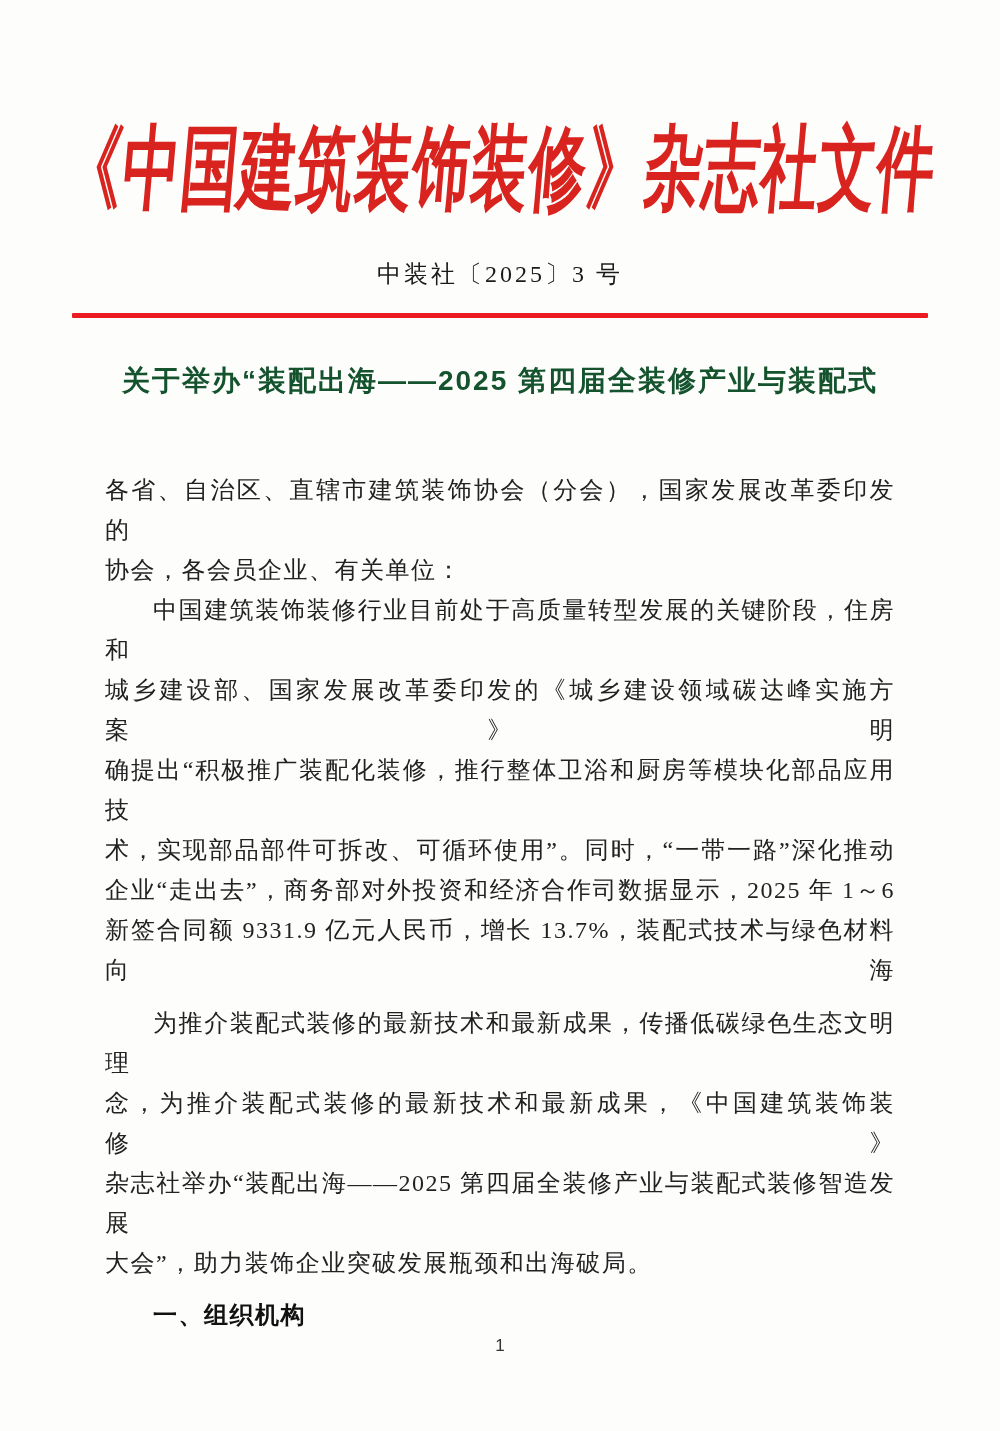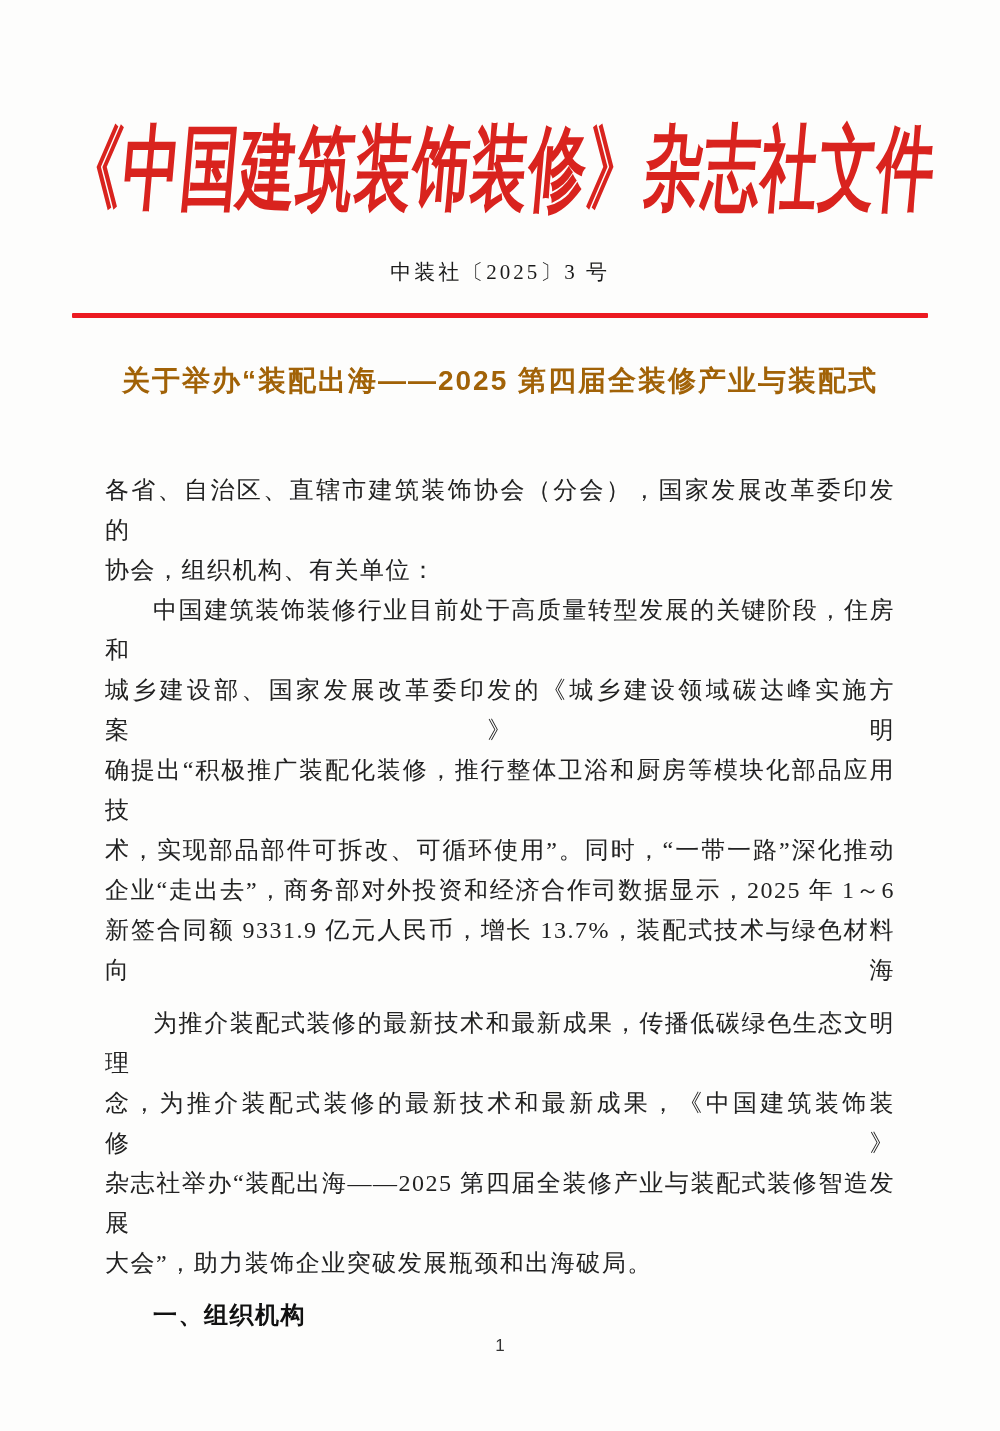--- a/index.html
+++ b/index.html
@@ -36,21 +36,21 @@
     transform-origin: 50% 50%;
     font-family: "Liberation Serif", "DejaVu Serif", serif;
   }
   
   .doc-number {
     position: absolute;
     top: 258px;
     left: 0;
     width: 1000px;
     text-align: center;
-    font-size: 21px;
+    font-size: 24px;
     letter-spacing: 3px;
     color: #1a1a1a;
   }
   
   .divider {
     position: absolute;
     top: 313px;
     left: 72px;
     width: 856px;
     height: 5px;
@@ -62,21 +62,21 @@
     position: absolute;
     top: 358px;
     left: 55px;
     width: 890px;
     text-align: center;
     font-family: "Liberation Sans", "DejaVu Sans", sans-serif;
     font-weight: bold;
     font-size: 28px;
     line-height: 45px;
     letter-spacing: 2px;
-    color: #a16207;
+    color: #14532d;
   }
   
   .body-text {
     position: absolute;
     top: 470px;
     left: 105px;
     width: 790px;
     font-size: 24px;
     letter-spacing: 1.5px;
     color: #222222;
@@ -123,21 +123,21 @@
   <div class="doc-number">中装社〔2025〕3 号</div>
 
   <div class="divider"></div>
 
   <div class="doc-title">
     <div>关于举办“装配出海——2025 第四届全装修产业与装配式</div>
   </div>
 
   <div class="body-text">
     <div class="ln j">各省、自治区、直辖市建筑装饰协会（分会），国家发展改革委印发的</div>
-    <div class="ln">协会，组织机构、有关单位：</div>
+    <div class="ln">协会，各会员企业、有关单位：</div>
     <div class="ln j ind">中国建筑装饰装修行业目前处于高质量转型发展的关键阶段，住房和</div>
     <div class="ln j">城乡建设部、国家发展改革委印发的《城乡建设领域碳达峰实施方案》明</div>
     <div class="ln j">确提出“积极推广装配化装修，推行整体卫浴和厨房等模块化部品应用技</div>
     <div class="ln j">术，实现部品部件可拆改、可循环使用”。同时，“一带一路”深化推动</div>
     <div class="ln j">企业“走出去”，商务部对外投资和经济合作司数据显示，2025 年 1～6</div>
     <div class="ln j">新签合同额 9331.9 亿元人民币，增长 13.7%，装配式技术与绿色材料向海</div>
     <div class="ln j ind gap20">为推介装配式装修的最新技术和最新成果，传播低碳绿色生态文明理</div>
     <div class="ln j">念，为推介装配式装修的最新技术和最新成果，《中国建筑装饰装修》</div>
     <div class="ln j">杂志社举办“装配出海——2025 第四届全装修产业与装配式装修智造发展</div>
     <div class="ln">大会”，助力装饰企业突破发展瓶颈和出海破局。</div>

